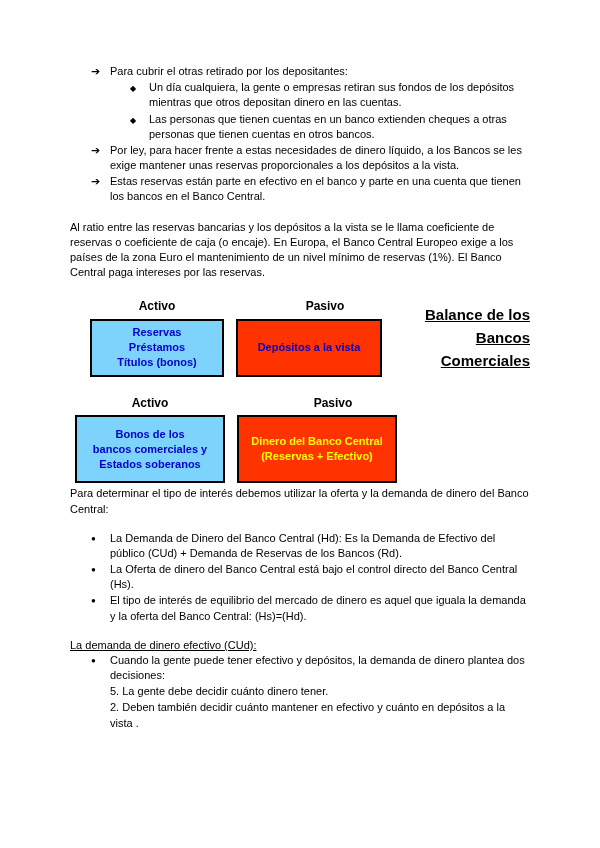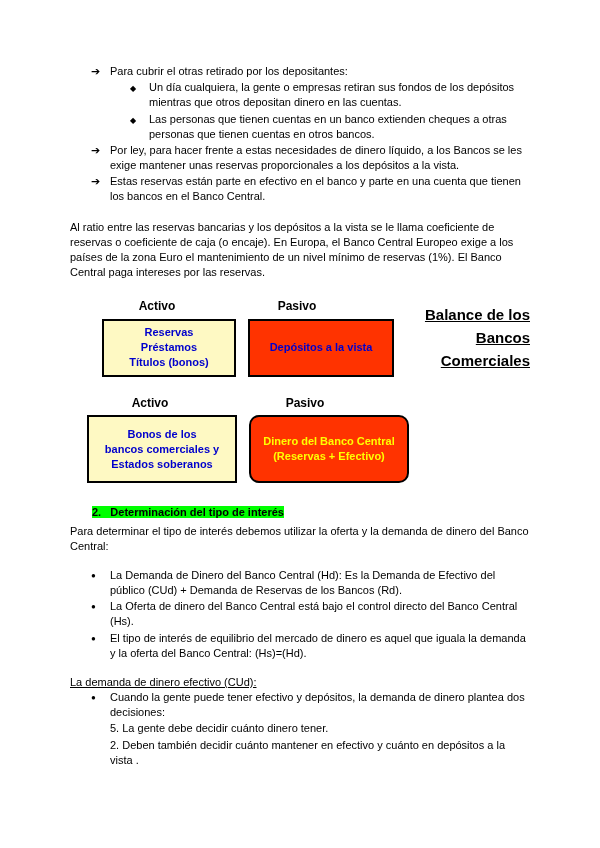--- a/index.html
+++ b/index.html
@@ -17,32 +17,32 @@
   .arrow-ico{font-size:11px;}
   .dia-ico{font-size:8px;padding-top:3px;}
   .dot-ico{font-size:8px;padding-top:2px;}
   .txt{flex:1;}
   .sublist{margin-left:20px;margin-top:1px;}
   .para{margin-top:15px;}
   .balance{display:flex;align-items:center;margin-top:18px;}
   .bal-left{display:flex;flex-direction:column;}
   .row1 .bal-left{margin-left:20px;}
   .row2 .bal-left{margin-left:5px;}
-  .hdr-row{display:flex;gap:0;margin-bottom:4px;}
+  .hdr-row{display:flex;gap:28px;margin-bottom:4px;}
   .hdr{font-weight:bold;font-size:12px;text-align:center;}
   .box-row{display:flex;gap:12px;}
   .box{
     box-sizing:border-box;border:2px solid #000;
     display:flex;align-items:center;justify-content:center;
     text-align:center;font-weight:bold;white-space:pre-line;padding:4px;
   }
-  .box-blue{background:#fef9c3;color:#0000CC;margin-left:12px;}
+  .box-blue{background:#7dd3fc;color:#0000CC;}
   .box-red{background:#FF3300;}
   .red-bluetext{color:#0000CC;}
-  .red-yellowtext{color:#FFFF00;border-radius:10px;}
+  .red-yellowtext{color:#FFFF00;}
   .w1a{width:134px;} .w1p{width:146px;} .w2a{width:150px;} .w2p{width:160px;}
   .h1{height:58px;} .h2{height:68px;}
   .bal-label{
     margin-left:auto;width:134px;font-weight:bold;font-size:15px;
     text-align:right;text-decoration:underline;white-space:pre-line;line-height:1.55;
   }
   .sec-head{margin-top:22px;margin-left:22px;}
   .sec-head span{background:#00FF00;font-weight:bold;white-space:pre-wrap;}
   .after-head{margin-top:3px;}
   .u-head{margin-top:14px;text-decoration:underline;}
@@ -110,23 +110,20 @@
       <div class="box-row">
         <div class="box box-blue w2a h2">Bonos de los
 bancos comerciales y
 Estados soberanos</div>
         <div class="box box-red red-yellowtext w2p h2">Dinero del Banco Central
 (Reservas + Efectivo)</div>
       </div>
     </div>
   </div>
 
-  <div class="sec-head">
-    <span>2.   Determinación del tipo de interés</span>
-  </div>
 
   <div class="after-head">Para determinar el tipo de interés debemos utilizar la oferta y la demanda de dinero del Banco Central:</div>
 
   <div class="list mt14">
     <div class="li">
       <span class="ico dot-ico">●</span>
       <span class="txt">La Demanda de Dinero del Banco Central (Hd): Es la Demanda de Efectivo del público (CUd) + Demanda de Reservas de los Bancos (Rd).</span>
     </div>
     <div class="li">
       <span class="ico dot-ico">●</span>

